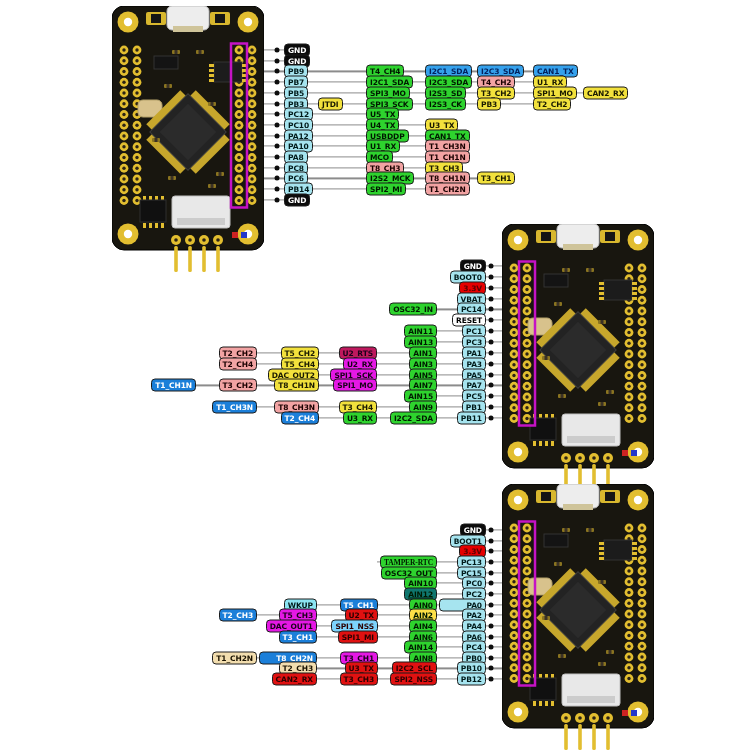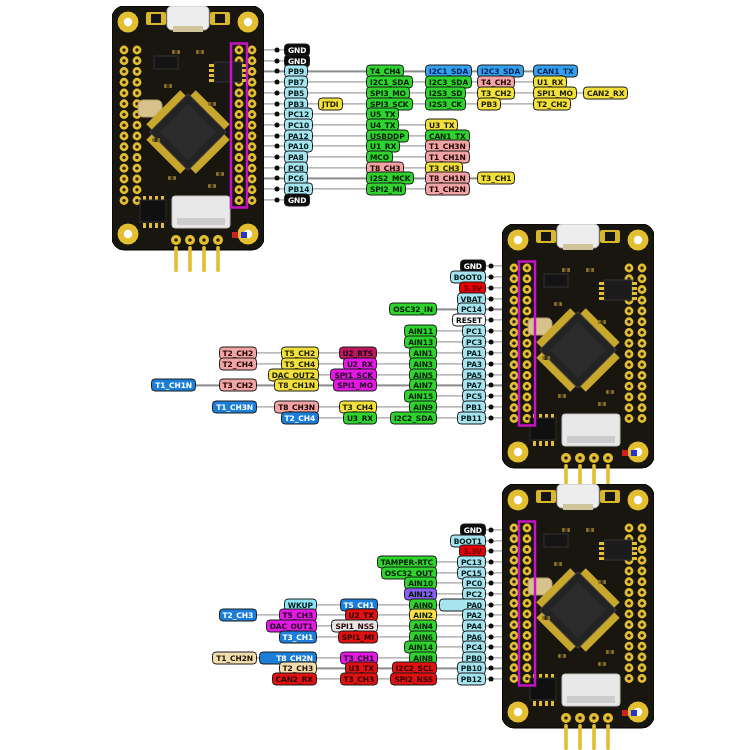--- a/index.html
+++ b/index.html
@@ -766,51 +766,51 @@
       <div class="chip" style="background: rgb(11, 11, 11); color: rgb(255, 255, 255); top: 530px; right: 264px;">GND</div>
       <div class="wire" style="left: 460px; width: 42px; top: 530px; background: rgb(140, 140, 140);"></div>
       <div class="dot" style="left: 491px; top: 530px;"></div>
       <div class="chip" style="background: rgb(166, 228, 239); color: rgb(0, 26, 26); top: 540.65px; right: 264px;">BOOT1</div>
       <div class="wire" style="left: 450px; width: 52px; top: 540.65px; background: rgb(140, 140, 140);"></div>
       <div class="dot" style="left: 491px; top: 540.65px;"></div>
       <div class="chip" style="background: rgb(230, 0, 0); color: rgb(92, 0, 0); top: 551.3px; right: 264px;">3.3V</div>
       <div class="wire" style="left: 459px; width: 43px; top: 551.3px; background: rgb(140, 140, 140);"></div>
       <div class="dot" style="left: 491px; top: 551.3px;"></div>
       <div class="chip" style="background: rgb(166, 228, 239); color: rgb(0, 26, 26); top: 561.95px; right: 264px;">PC13</div>
-      <div class="chip" style="background: rgb(46, 211, 46); color: rgb(0, 26, 0); top: 561.95px; right: 313px;">TAMPER-RTC</div>
+      <div class="chip" style="background: rgb(46, 211, 46); color: rgb(0, 26, 0); top: 561.95px; right: 313px; font-family: Liberation Serif, serif;">TAMPER-RTC</div>
       <div class="wire" style="left: 377px; width: 125px; top: 561.95px; background: rgb(140, 140, 140);"></div>
       <div class="dot" style="left: 491px; top: 561.95px;"></div>
       <div class="chip" style="background: rgb(166, 228, 239); color: rgb(0, 26, 26); top: 572.6px; right: 264px;">PC15</div>
       <div class="chip" style="background: rgb(46, 211, 46); color: rgb(0, 26, 0); top: 572.6px; right: 313px;">OSC32_OUT</div>
       <div class="wire" style="left: 381px; width: 121px; top: 572.6px; background: rgb(140, 140, 140);"></div>
       <div class="dot" style="left: 491px; top: 572.6px;"></div>
       <div class="chip" style="background: rgb(166, 228, 239); color: rgb(0, 26, 26); top: 583.25px; right: 264px;">PC0</div>
       <div class="chip" style="background: rgb(46, 211, 46); color: rgb(0, 26, 0); top: 583.25px; right: 313px;">AIN10</div>
       <div class="wire" style="left: 404px; width: 98px; top: 583.25px; background: rgb(140, 140, 140);"></div>
       <div class="dot" style="left: 491px; top: 583.25px;"></div>
       <div class="chip" style="background: rgb(166, 228, 239); color: rgb(0, 26, 26); top: 593.9px; right: 264px;">PC2</div>
-      <div class="chip" style="background: #8b5cf6; color: rgb(0, 26, 0); top: 593.9px; right: 313px;">AIN12</div>
+      <div class="chip" style="background: #0f766e; color: rgb(0, 26, 0); top: 593.9px; right: 313px; text-decoration: underline;">AIN12</div>
       <div class="wire" style="left: 404px; width: 98px; top: 593.9px; background: rgb(140, 140, 140);"></div>
       <div class="dot" style="left: 491px; top: 593.9px;"></div>
       <div class="chip" style="background: rgb(166, 228, 239); color: rgb(0, 26, 26); top: 604.55px; right: 264px; padding-left: 26px;">PA0</div>
       <div class="chip" style="background: rgb(139, 228, 242); color: rgb(0, 26, 26); top: 604.55px; right: 433px;">WKUP</div>
       <div class="chip" style="background: rgb(27, 127, 217); color: rgb(255, 255, 255); top: 604.55px; right: 372px;">T5_CH1</div>
       <div class="chip" style="background: rgb(46, 211, 46); color: rgb(0, 26, 0); top: 604.55px; right: 313px;">AIN0</div>
       <div class="wire" style="left: 284px; width: 218px; top: 604.55px; background: rgb(140, 140, 140);"></div>
       <div class="dot" style="left: 491px; top: 604.55px;"></div>
       <div class="chip" style="background: rgb(166, 228, 239); color: rgb(0, 26, 26); top: 615.2px; right: 264px;">PA2</div>
       <div class="chip" style="background: rgb(27, 127, 217); color: rgb(255, 255, 255); top: 615.2px; right: 493px;">T2_CH3</div>
       <div class="chip" style="background: rgb(229, 24, 229); color: rgb(26, 0, 26); top: 615.2px; right: 433px;">T5_CH3</div>
       <div class="chip" style="background: rgb(224, 17, 17); color: rgb(43, 0, 0); top: 615.2px; right: 372px;">U2_TX</div>
-      <div class="chip" style="background: #fde047; color: rgb(0, 26, 0); top: 615.2px; right: 313px;">AIN2</div>
+      <div class="chip" style="background: #fde047; color: rgb(0, 26, 0); top: 615.2px; right: 313px; text-decoration: underline;">AIN2</div>
       <div class="wire" style="left: 219px; width: 283px; top: 615.2px; background: rgb(140, 140, 140);"></div>
       <div class="dot" style="left: 491px; top: 615.2px;"></div>
       <div class="chip" style="background: rgb(166, 228, 239); color: rgb(0, 26, 26); top: 625.85px; right: 264px;">PA4</div>
       <div class="chip" style="background: rgb(229, 24, 229); color: rgb(26, 0, 26); top: 625.85px; right: 433px;">DAC_OUT1</div>
-      <div class="chip" style="background: #e5e5e5; color: rgb(43, 0, 0); top: 625.85px; right: 372px;">SPI1_NSS</div>
+      <div class="chip" style="background: #7dd3fc; color: rgb(43, 0, 0); top: 625.85px; right: 372px;">SPI1_NSS</div>
       <div class="chip" style="background: rgb(46, 211, 46); color: rgb(0, 26, 0); top: 625.85px; right: 313px;">AIN4</div>
       <div class="wire" style="left: 266px; width: 236px; top: 625.85px; background: rgb(140, 140, 140);"></div>
       <div class="dot" style="left: 491px; top: 625.85px;"></div>
       <div class="chip" style="background: rgb(166, 228, 239); color: rgb(0, 26, 26); top: 636.5px; right: 264px;">PA6</div>
       <div class="chip" style="background: rgb(27, 127, 217); color: rgb(255, 255, 255); top: 636.5px; right: 433px;">T3_CH1</div>
       <div class="chip" style="background: rgb(224, 17, 17); color: rgb(43, 0, 0); top: 636.5px; right: 372px;">SPI1_MI</div>
       <div class="chip" style="background: rgb(46, 211, 46); color: rgb(0, 26, 0); top: 636.5px; right: 313px; margin-left: 12px;">AIN6</div>
       <div class="wire" style="left: 279px; width: 223px; top: 636.5px; background: rgb(140, 140, 140);"></div>
       <div class="dot" style="left: 491px; top: 636.5px;"></div>
       <div class="chip" style="background: rgb(166, 228, 239); color: rgb(0, 26, 26); top: 647.15px; right: 264px;">PC4</div>

